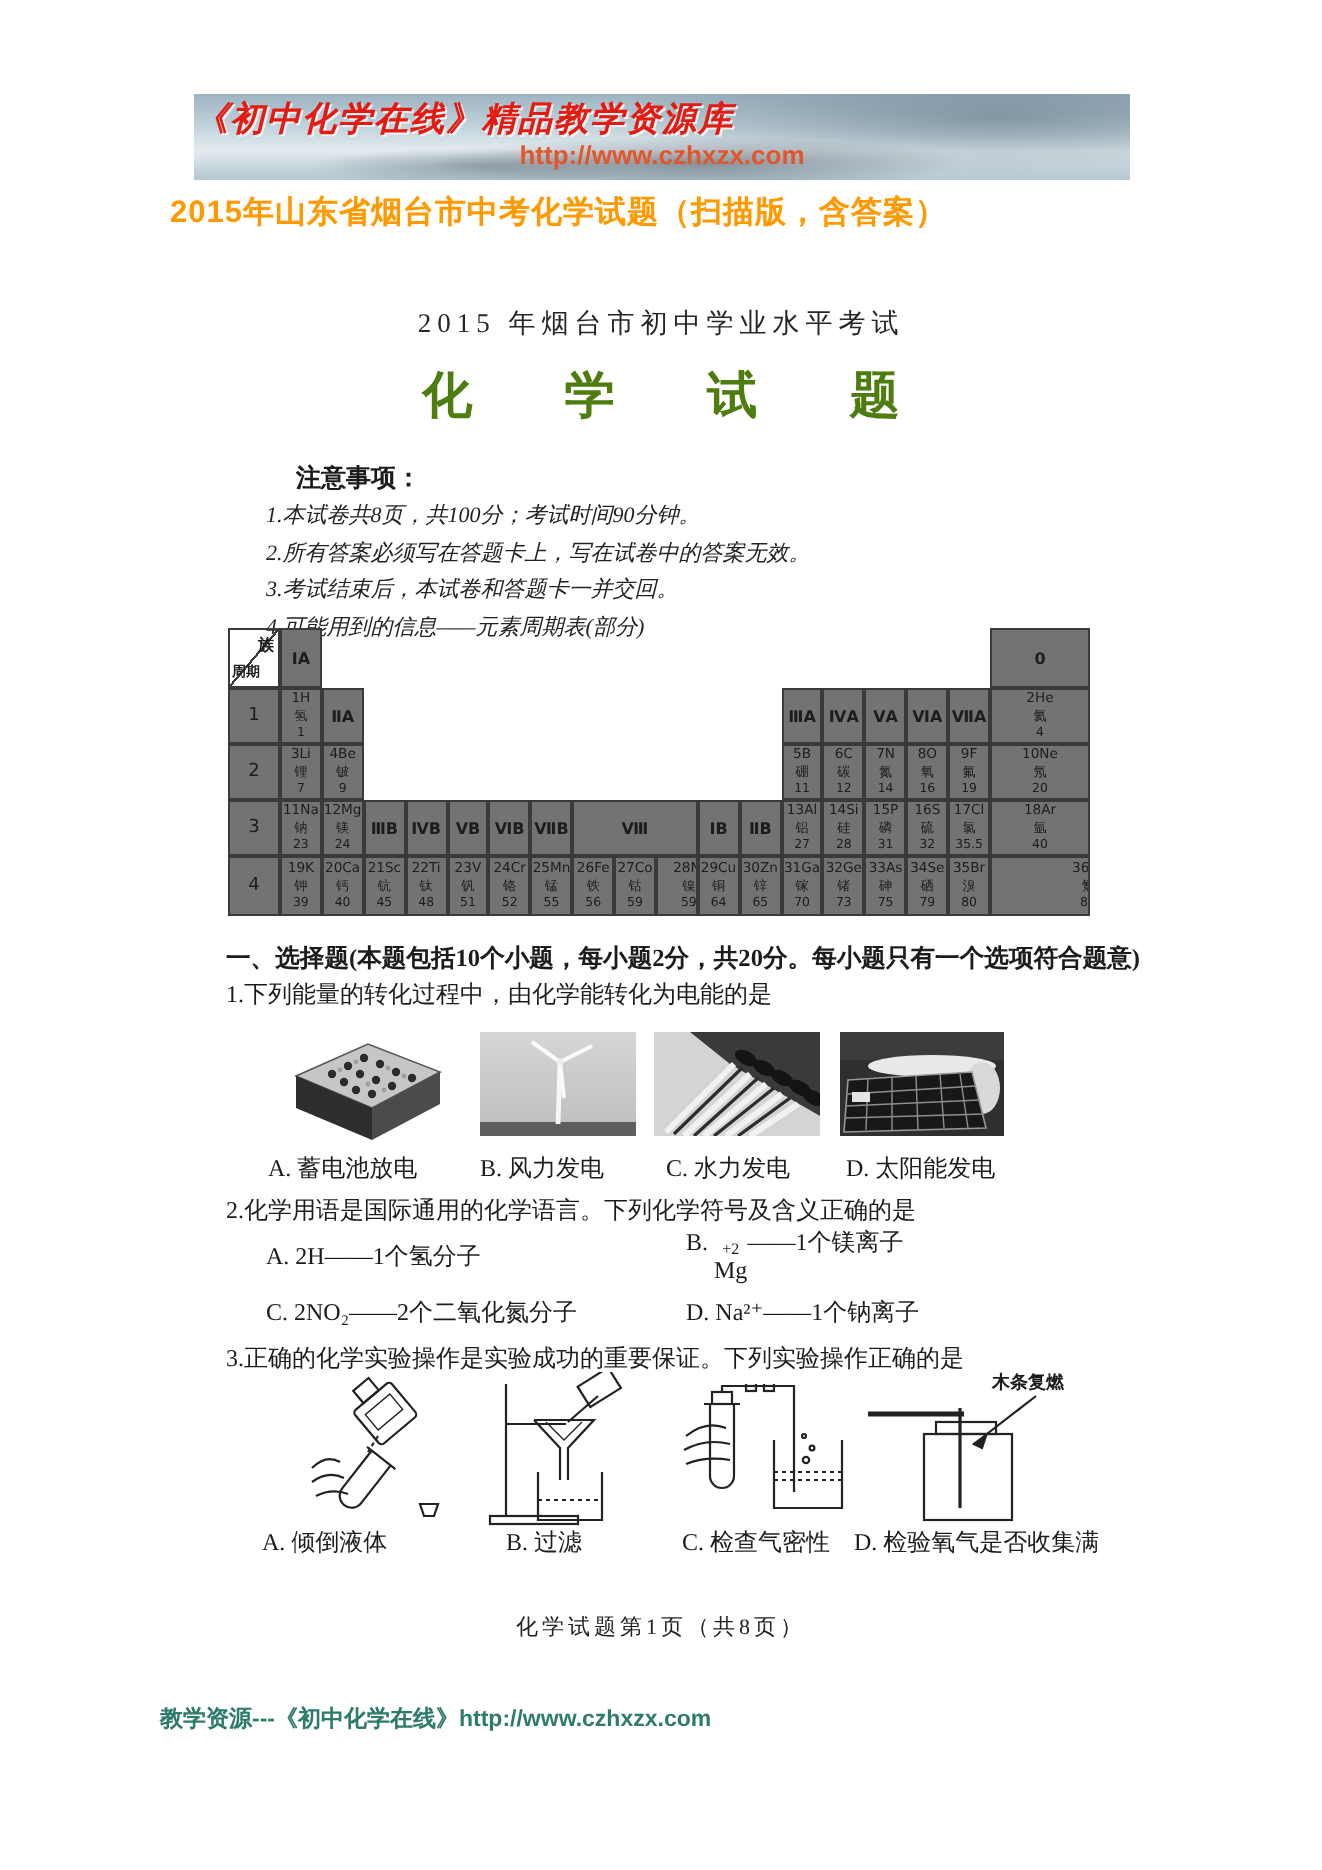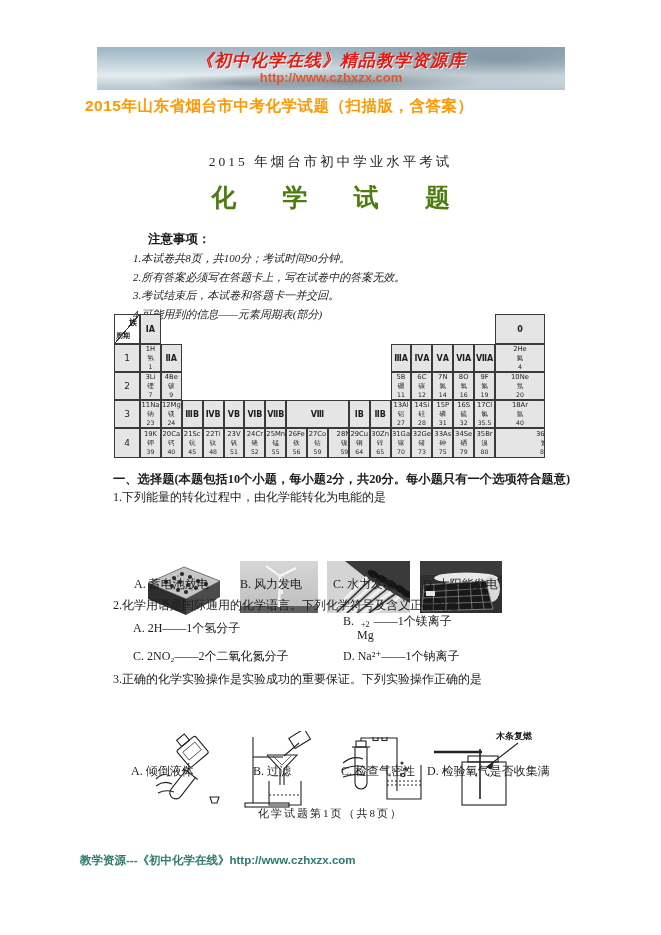--- a/index.html
+++ b/index.html
@@ -13,21 +13,21 @@
   .banner{
     left:97px;top:47px;width:468px;height:43px;
     background:
       radial-gradient(60% 95% at 86% 28%, rgba(86,108,124,.55), transparent 70%),
       radial-gradient(38% 40% at 54% 80%, rgba(40,52,62,.45), transparent 75%),
       radial-gradient(26% 30% at 30% 84%, rgba(58,74,86,.35), transparent 70%),
       linear-gradient(180deg,#9db4c2 0%,#c6d6de 42%,#e3ebef 66%,#b4c6cf 100%);
     overflow:hidden;
   }
   .banner-title{
-    margin-top:4px;text-align:center;color:#e31b12;font-weight:700;font-style:italic;
+    margin-top:4px;color:#e31b12;font-weight:700;font-style:italic;
     font-size:17px;letter-spacing:1px;line-height:19px;
     text-shadow:1px 1px 0 rgba(255,255,255,.75);
     font-family:"DejaVu Serif",serif;
   }
   .banner-url{
     text-align:center;color:#e4552a;font-weight:700;font-size:13px;line-height:15px;
     font-family:"Liberation Sans",sans-serif;
   }
 
   
@@ -42,40 +42,40 @@
   .notice-heading{left:113px;top:231px;font-size:12.5px;font-weight:700;margin-left:35px;}
   .notices{left:133px;top:249px;font-size:11px;font-style:italic;line-height:18.5px;color:#222;}
 
   
   #ptable{
     left:114px;top:314px;width:431px;height:144px;display:grid;
     grid-template-columns:26px repeat(18,1fr);
     grid-template-rows:30px 28px 28px 28px 30px;
     font-family:"DejaVu Sans",sans-serif;color:#1d1d1d;
   }
-  .pt-cell{border:1px solid #3a3a3a;box-sizing:border-box;background:#e5e5e5;
+  .pt-cell{border:1px solid #3a3a3a;box-sizing:border-box;background:#737373;
     display:flex;align-items:center;justify-content:center;text-align:center;overflow:hidden;}
   .pt-el{flex-direction:column;font-size:6.5px;line-height:1.3;}
   .pt-el .sym{font-size:6.8px;}
   .pt-el .nm{font-size:6.6px;}
   .pt-el .ms{font-size:6.2px;}
   .pt-group{font-size:8px;font-weight:700;}
   .pt-period{font-size:9px;}
   .pt-corner{position:relative;
     background:linear-gradient(to bottom right, transparent 48.5%, #3a3a3a 48.5%, #3a3a3a 51.5%, transparent 51.5%);}
   .pt-corner .ct{position:absolute;top:2px;right:2px;font-size:8px;font-weight:700;}
   .pt-corner .cb{position:absolute;bottom:2px;left:1px;font-size:7px;font-weight:700;}
 
   
   .sec-heading{left:113px;top:471px;width:480px;font-size:12.3px;font-weight:700;}
   .q-stem{font-size:12px;color:#1c1c1c;}
   .q1-stem{left:113px;top:489px;}
   .q2-stem{left:113px;top:597px;}
   .q3-stem{left:113px;top:671px;}
-  .fig{overflow:hidden;margin-top:45px;}
+  .fig{overflow:hidden;}
   .fig-label{font-size:12px;white-space:nowrap;}
   .q-option{font-size:12px;white-space:nowrap;}
   .stack{display:inline-flex;flex-direction:column;align-items:center;line-height:1;vertical-align:-2px;}
   .stack .over{font-size:8px;line-height:8px;}
   .annot{font-size:9px;font-weight:700;white-space:nowrap;}
 
   .page-footer{left:0;top:806px;width:661px;text-align:center;font-size:11px;letter-spacing:2px;color:#222;}
 
   
   .bottom-note{

